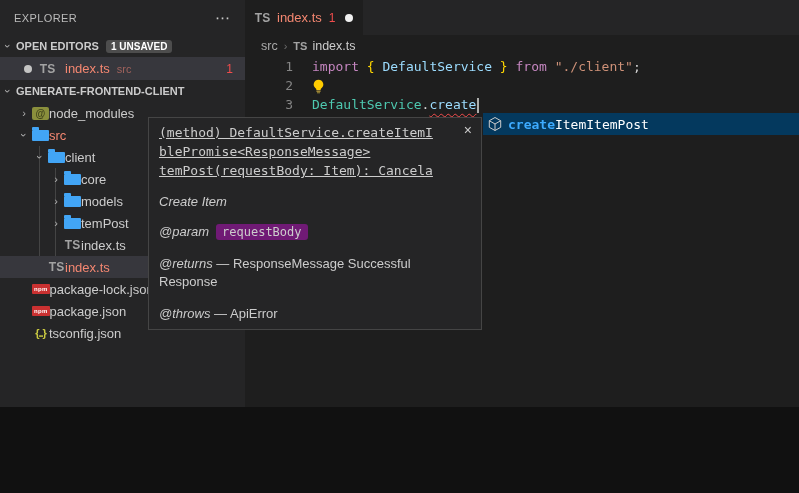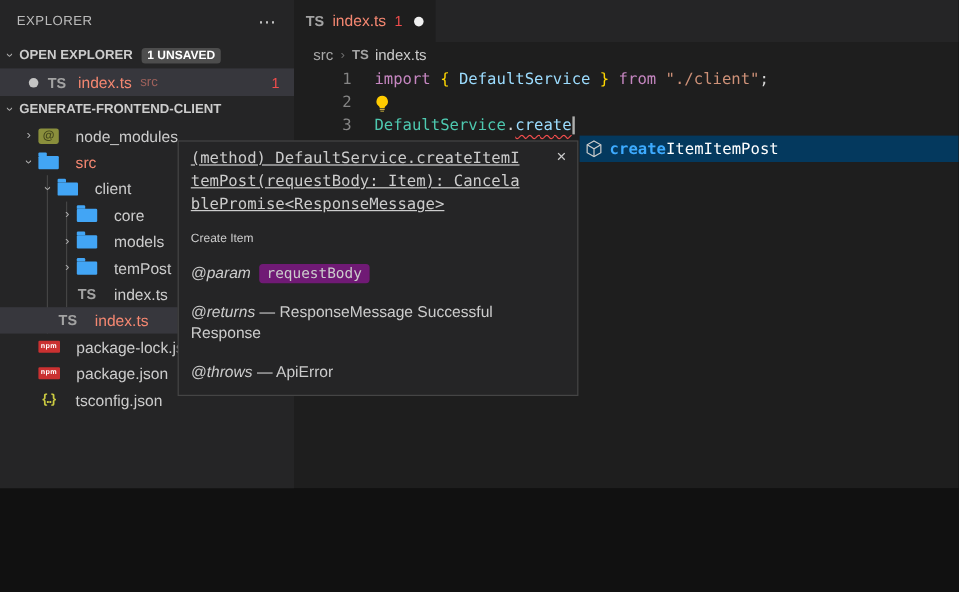--- a/index.html
+++ b/index.html
@@ -20,21 +20,21 @@
   .badge { background:#4d4d4d; color:#ffffff; font-size:10px; font-weight:bold; border-radius:3px; padding:1px 5px; margin-left:7px; }
   .oe-item { height:23px; display:flex; align-items:center; background:#37373d; padding-left:24px; cursor:pointer; }
   .dot { width:8px; height:8px; border-radius:50%; background:#c4c4c4; flex:0 0 8px; }
   .oe-item .name { font-size:13px; color:#f48771; margin-left:9px; }
   .oe-item .desc { font-size:11px; color:#a0625c; margin-left:7px; }
   .oe-item .err { margin-left:auto; margin-right:12px; font-size:12px; color:#f14c4c; }
   
   .tree { position:relative; }
   .trow { height:22px; display:flex; align-items:center; font-size:13px; color:#cccccc; cursor:pointer; position:relative; }
   .trow.sel { background:#37373d; }
-  .trow .lbl { margin-left:14px; white-space:nowrap; }
+  .trow .lbl { margin-left:0; white-space:nowrap; }
   .trow .lbl.err { color:#f48771; }
   .ic { flex:0 0 17px; display:flex; align-items:center; justify-content:center; }
   .ic-folder { width:15px; height:11px; background:#42a5f5; border-radius:1px; position:relative; display:inline-block; }
   .ic-folder::before { content:""; position:absolute; left:0; top:-3px; width:7px; height:3px; background:#42a5f5; border-radius:1px 1px 0 0; }
   .ic-npmf { width:15px; height:13px; background:#8a8f3c; border-radius:2px; color:#41441c; font-size:10px; font-weight:bold; display:inline-flex; align-items:center; justify-content:center; }
   .ic-ts { color:#a3a3a3; font-size:12px; font-weight:bold; font-family:"Liberation Sans",sans-serif; }
   .ic-npm { background:#ca3131; color:#ffffff; font-size:6px; font-weight:bold; border-radius:1px; padding:2px 2px; line-height:1; letter-spacing:.3px; }
   .ic-json { color:#cbcb41; font-size:11px; font-weight:bold; letter-spacing:-1px; }
   .guide { position:absolute; width:1px; background:#444444; z-index:0; }
   
@@ -58,39 +58,39 @@
   
   .suggest { position:absolute; left:483px; top:113px; width:316px; height:22px; background:#04395e; z-index:6;
              display:flex; align-items:center; padding-left:4px; font-family:"DejaVu Sans Mono", monospace; font-size:13px; color:#ffffff; cursor:pointer; }
   .suggest .cube { flex:0 0 16px; margin-right:5px; display:flex; align-items:center; }
   .suggest .match { color:#3dabff; font-weight:bold; }
   
   .docs { position:absolute; left:148px; top:117px; width:334px; height:213px; background:#252526; border:1px solid #454545;
           z-index:5; padding:5px 10px 0 10px; color:#cccccc; }
   .docs .sig { font-family:"DejaVu Sans Mono", monospace; font-size:13px; line-height:19px; color:#cccccc;text-decoration:underline; }
   .docs .close { position:absolute; top:5px; right:9px; font-size:14px; color:#cccccc; cursor:pointer; line-height:14px; }
-  .docs .summary { margin-top:14px; font-size:10px; }
+  .docs .summary { margin-top:14px; font-size:13px;font-style:italic; }
   .docs .tagline { margin-top:14px; font-size:13px; line-height:18px; max-width:292px; }
   .docs .tag { font-style:italic;margin-top:45px; }
   .docs .chip { font-family:"DejaVu Sans Mono", monospace; font-size:12px; background:#701a75; border-radius:3px; padding:1px 6px; margin-left:7px; }
 </style>
 </head>
 <body>
 
 <div id="app">
 
   <div class="sidebar">
     <div class="sb-header">
       <span class="sb-title">EXPLORER</span>
       <span class="sb-more">⋯</span>
     </div>
 
     <div class="section-row">
       <span class="tw exp">›</span>
-      <span>OPEN EXPLORER</span>
+      <span>OPEN EDITORS</span>
       <span class="badge">1 UNSAVED</span>
     </div>
 
     <div class="oe-item">
       <span class="dot"></span>
       <span class="ic ic-ts" style="margin-left:7px">TS</span>
       <span class="name">index.ts</span>
       <span class="desc">src</span>
       <span class="err">1</span>
     </div>
@@ -208,22 +208,22 @@
       </svg>
     </span>
     <span class="match">create</span>
       <span>ItemItemPost</span>
   </div>
 
   <div class="docs">
     <span class="close">×</span>
     <div id="sig">
         <div class="sig">(method) DefaultService.createItemI</div>
+        <div class="sig">blePromise&lt;ResponseMessage&gt;</div>
         <div class="sig">temPost(requestBody: Item): Cancela</div>
-        <div class="sig">blePromise&lt;ResponseMessage&gt;</div>
       </div>
     <div class="summary">Create Item</div>
     <div id="tags">
         <div class="tagline"><span class="tag">@param</span><span class="chip">requestBody</span></div>
         <div class="tagline"><span class="tag">@returns</span><span> — ResponseMessage Successful Response</span></div>
         <div class="tagline"><span class="tag">@throws</span><span> — ApiError</span></div>
       </div>
   </div>
 
 </div>

